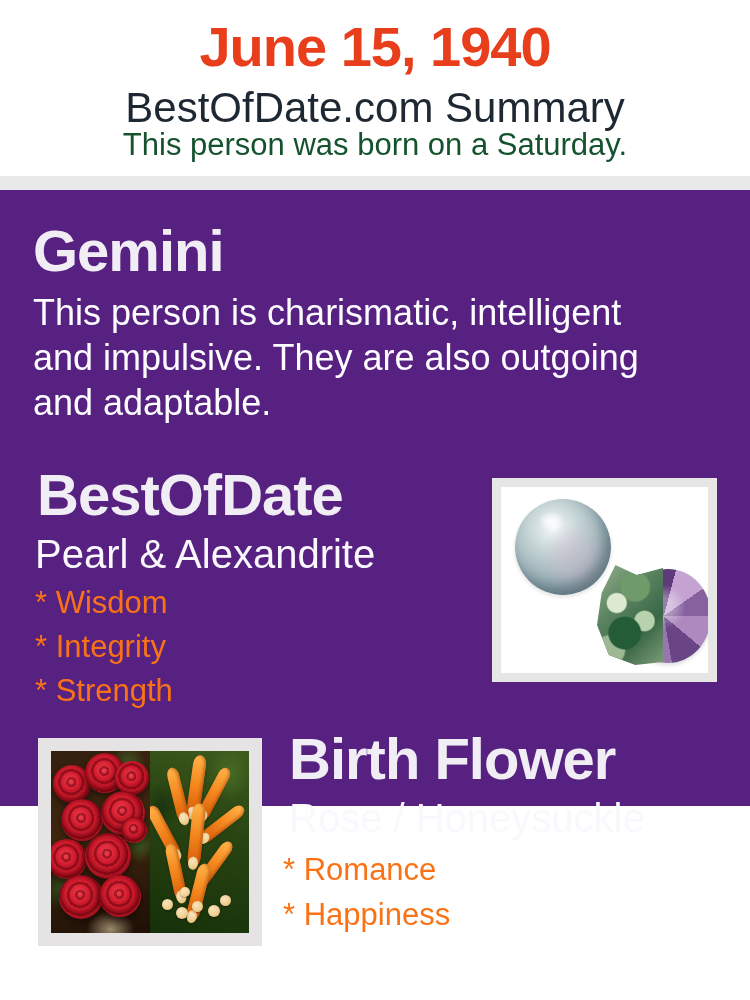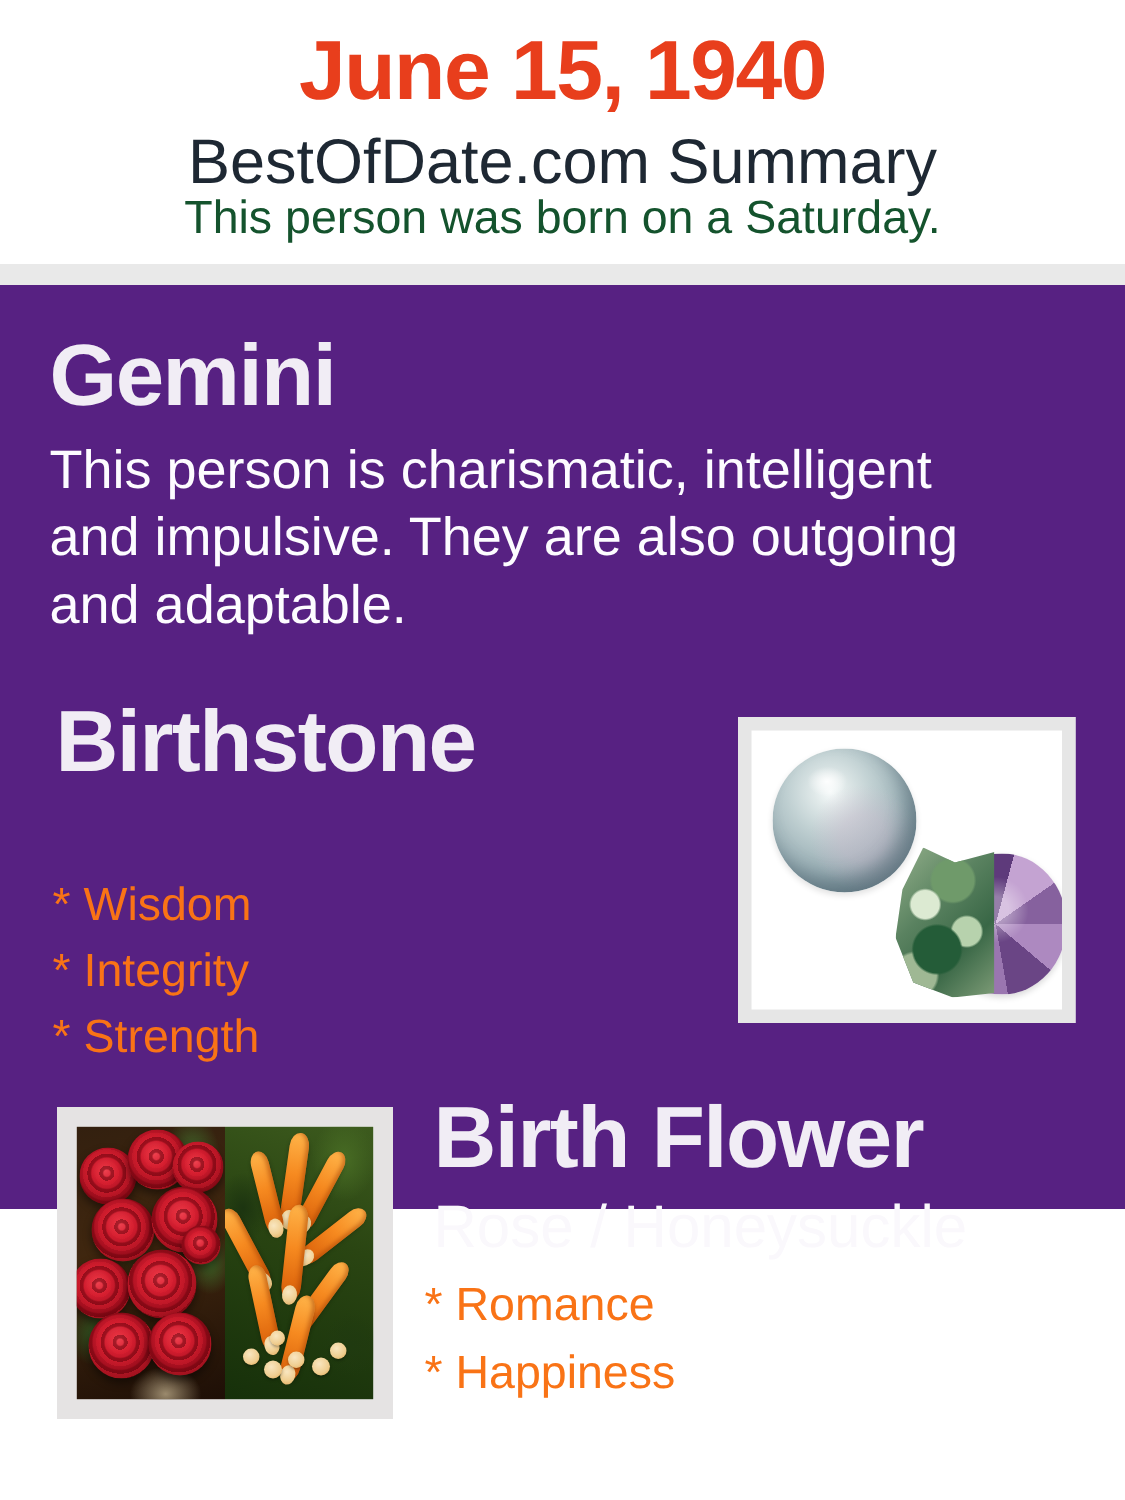--- a/index.html
+++ b/index.html
@@ -143,21 +143,22 @@
     <div class="day-line">This person was born on a Saturday.</div>
   </div>
 
   <div class="divider"></div>
 
   <div class="body-panel">
 
     <div class="h-big zodiac-heading">Gemini</div>
     <div class="zodiac-desc">This person is charismatic, intelligent and impulsive. They are also outgoing and adaptable.</div>
 
-    <div class="h-big birthstone-heading">Birthstone</div>
+    <div class="h-big birthstone-heading">BestOfDate</div>
+    <div class="sub-names birthstone-names">Pearl &amp; Alexandrite</div>
     <div class="trait bs-trait-0">* Wisdom</div>
     <div class="trait bs-trait-1">* Integrity</div>
     <div class="trait bs-trait-2">* Strength</div>
 
     <div class="stone-card">
       <div class="pearl"></div>
       <div class="alexandrite">
         <div class="alex-cut"></div>
         <div class="alex-rough"></div>
       </div>

